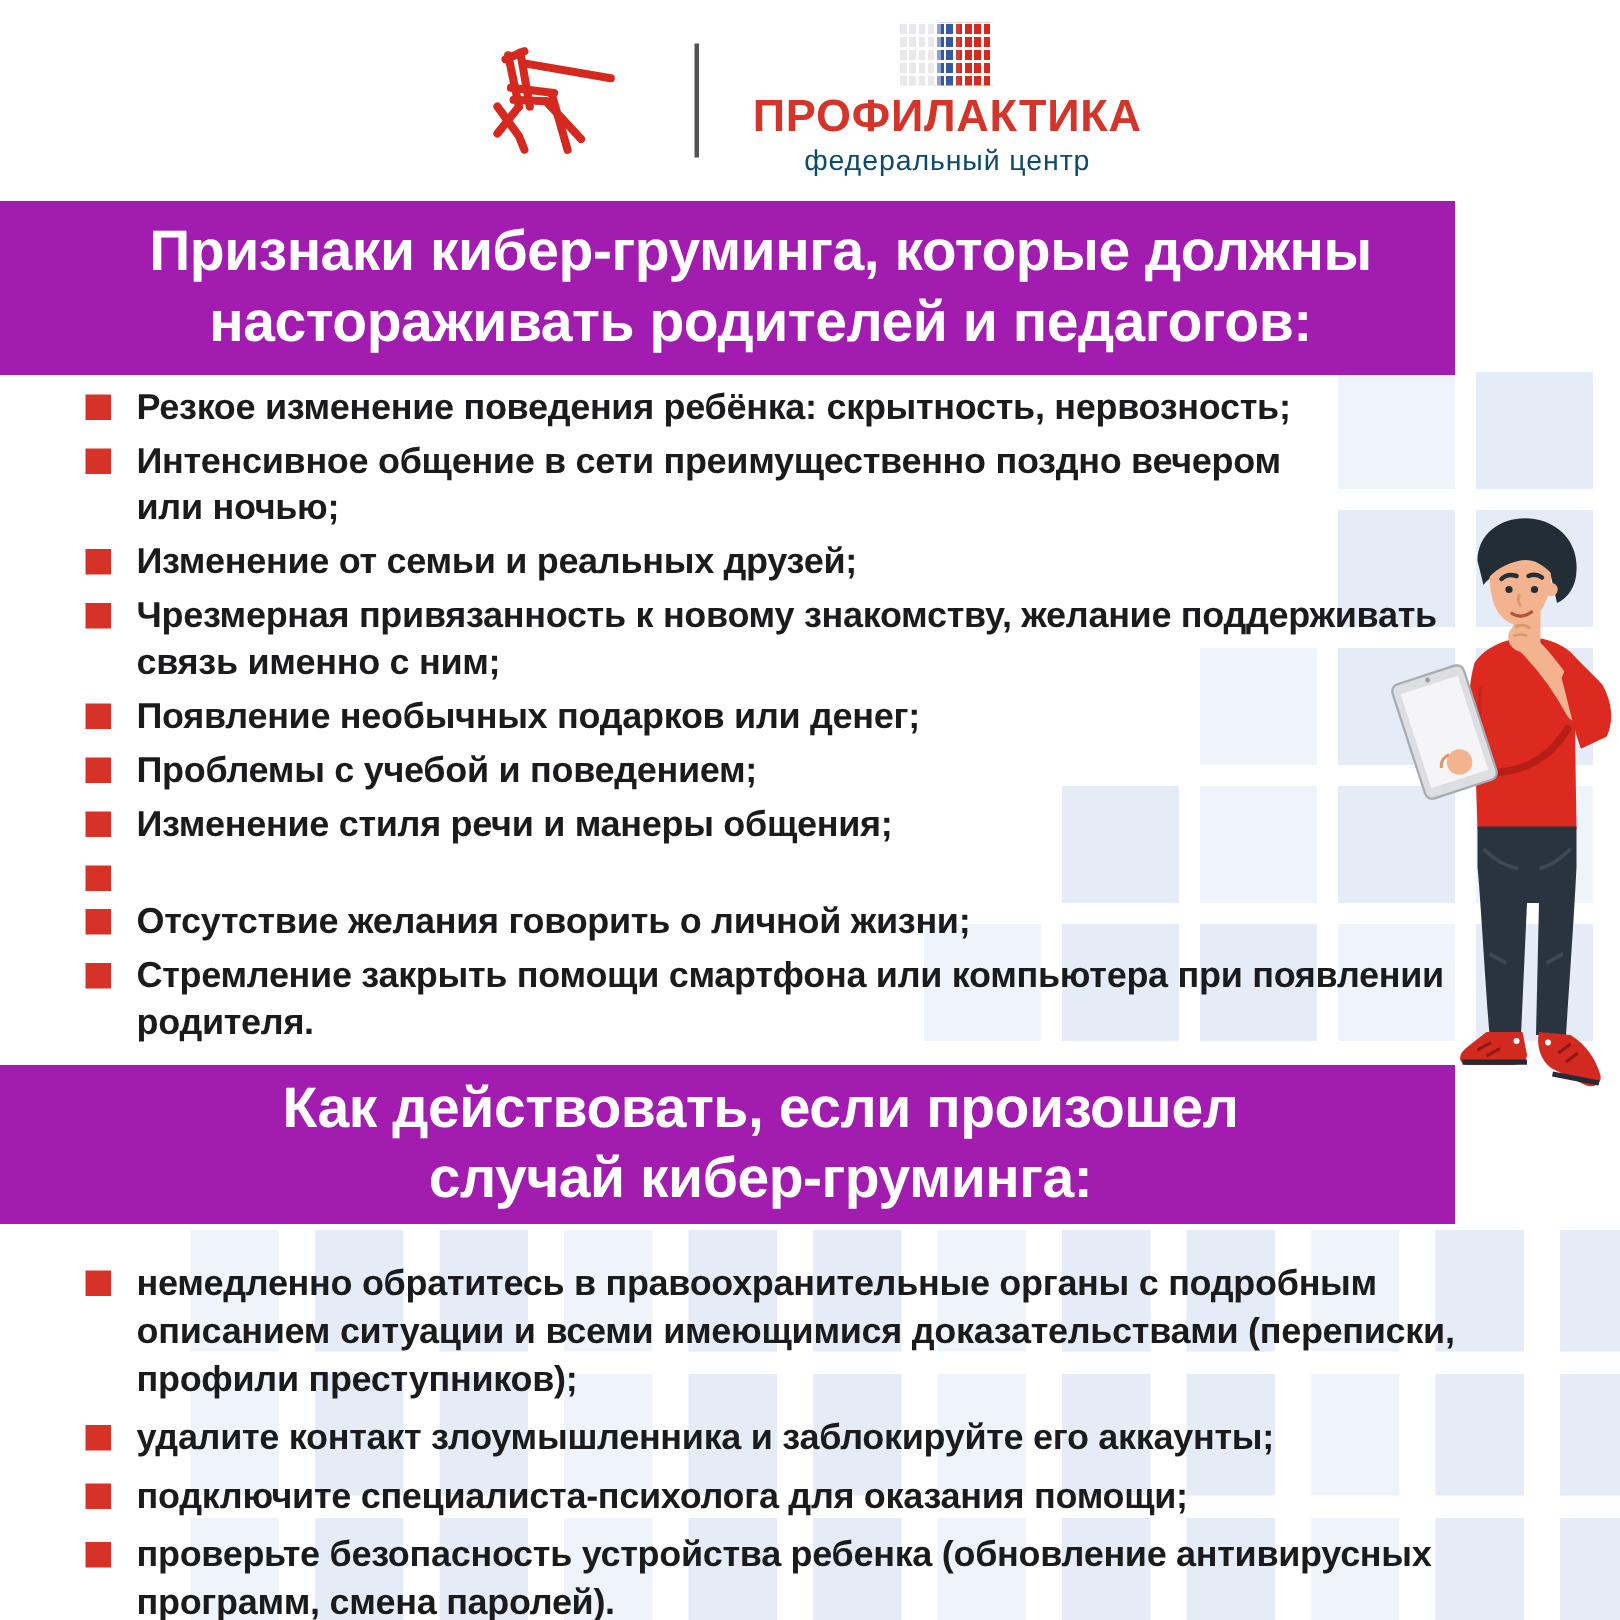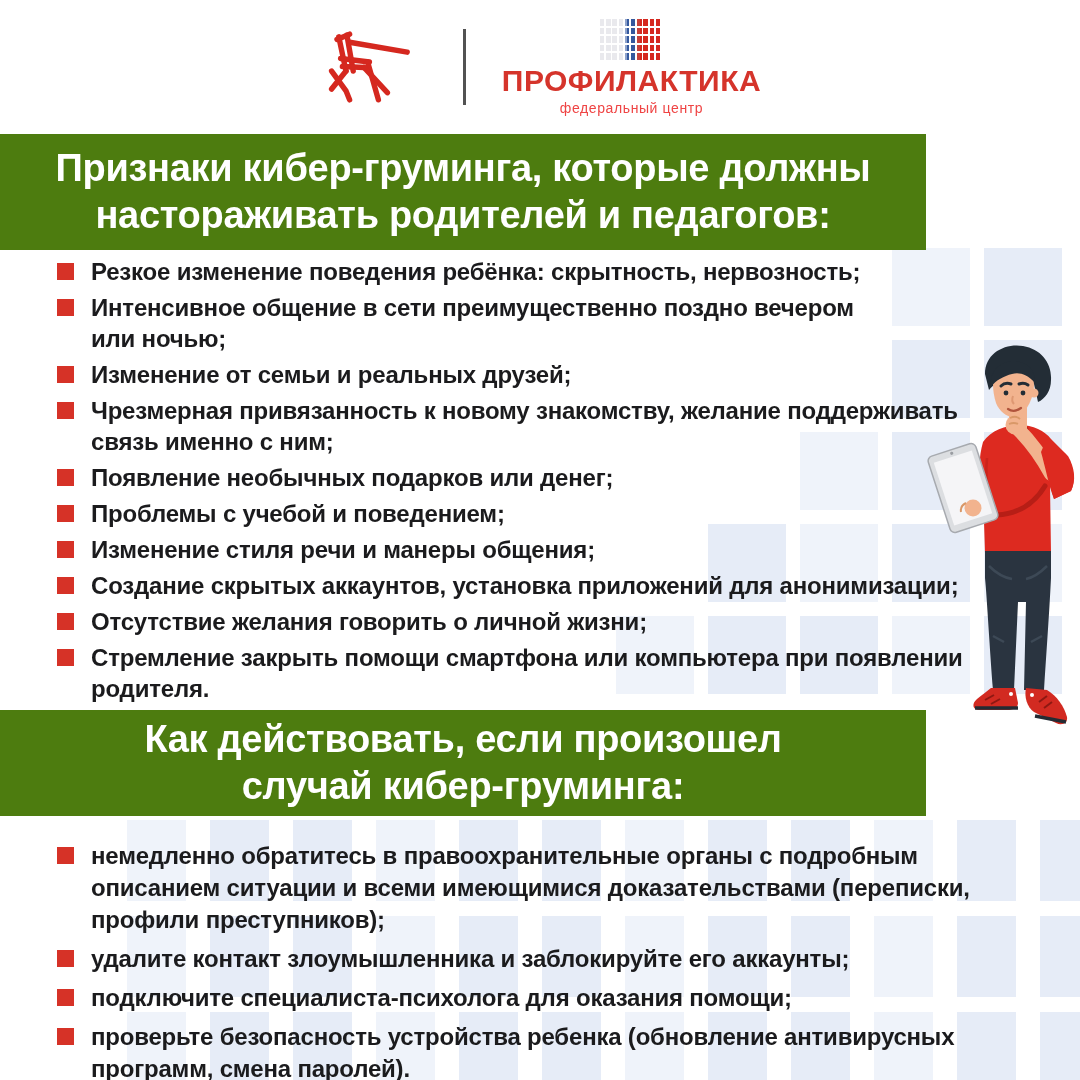--- a/index.html
+++ b/index.html
@@ -23,26 +23,26 @@
     width:62px;height:42px;margin-bottom:5px;
     background-image:
       repeating-linear-gradient(0deg, transparent 0 6.6px, #ffffff 6.6px 8.6px),
       repeating-linear-gradient(90deg, transparent 0 4.4px, #ffffff 4.4px 6.2px),
       linear-gradient(90deg,#E9E9ED 0 37%,#8FA3CB 37% 44%,#35599E 44% 58%,#C8413A 58% 65%,#D5281F 65% 100%);
   }
   .brand-name{
     font-size:30px;font-weight:bold;color:#D5342B;letter-spacing:0.5px;line-height:32px;
   }
   .brand-sub{
-    font-size:14px;color:#ef4444;letter-spacing:0.6px;margin-top:3px;
+    font-size:19px;color:#0c4a6e;letter-spacing:0.6px;margin-top:3px;
   }
   
   .banner{
-    position:absolute;left:0;width:926px;background:#4d7c0f;z-index:1;
-    display:flex;align-items:center;justify-content:center;
+    position:absolute;left:0;width:926px;background:#a21caf;z-index:1;
+    display:flex;align-items:center;justify-content:center;padding-left:44px;
   }
   #banner1{top:134px;height:116px;}
   #banner2{top:710px;height:106px;}
   .banner-title{
     color:#ffffff;font-weight:bold;font-size:38px;line-height:47px;
     text-align:center;white-space:pre-line;letter-spacing:-0.3px;
   }
   
   .list{position:absolute;left:57px;right:26px;z-index:2;list-style:none;margin:0;padding:0;}
   #list1{top:256px;}
@@ -168,21 +168,20 @@
   <li class="item">
       <span class="bullet"></span>
       <span class="item-text">Проблемы с учебой и поведением;</span>
     </li>
   <li class="item">
       <span class="bullet"></span>
       <span class="item-text">Изменение стиля речи и манеры общения;</span>
     </li>
   <li class="item">
       <span class="bullet"></span>
-      <span class="item-text">Создание скрытых аккаунтов, установка приложений для анонимизации;</span>
     </li>
   <li class="item">
       <span class="bullet"></span>
       <span class="item-text">Отсутствие желания говорить о личной жизни;</span>
     </li>
   <li class="item">
       <span class="bullet"></span>
       <span class="item-text">Стремление закрыть помощи смартфона или компьютера при появлении
 родителя.</span>
     </li>

